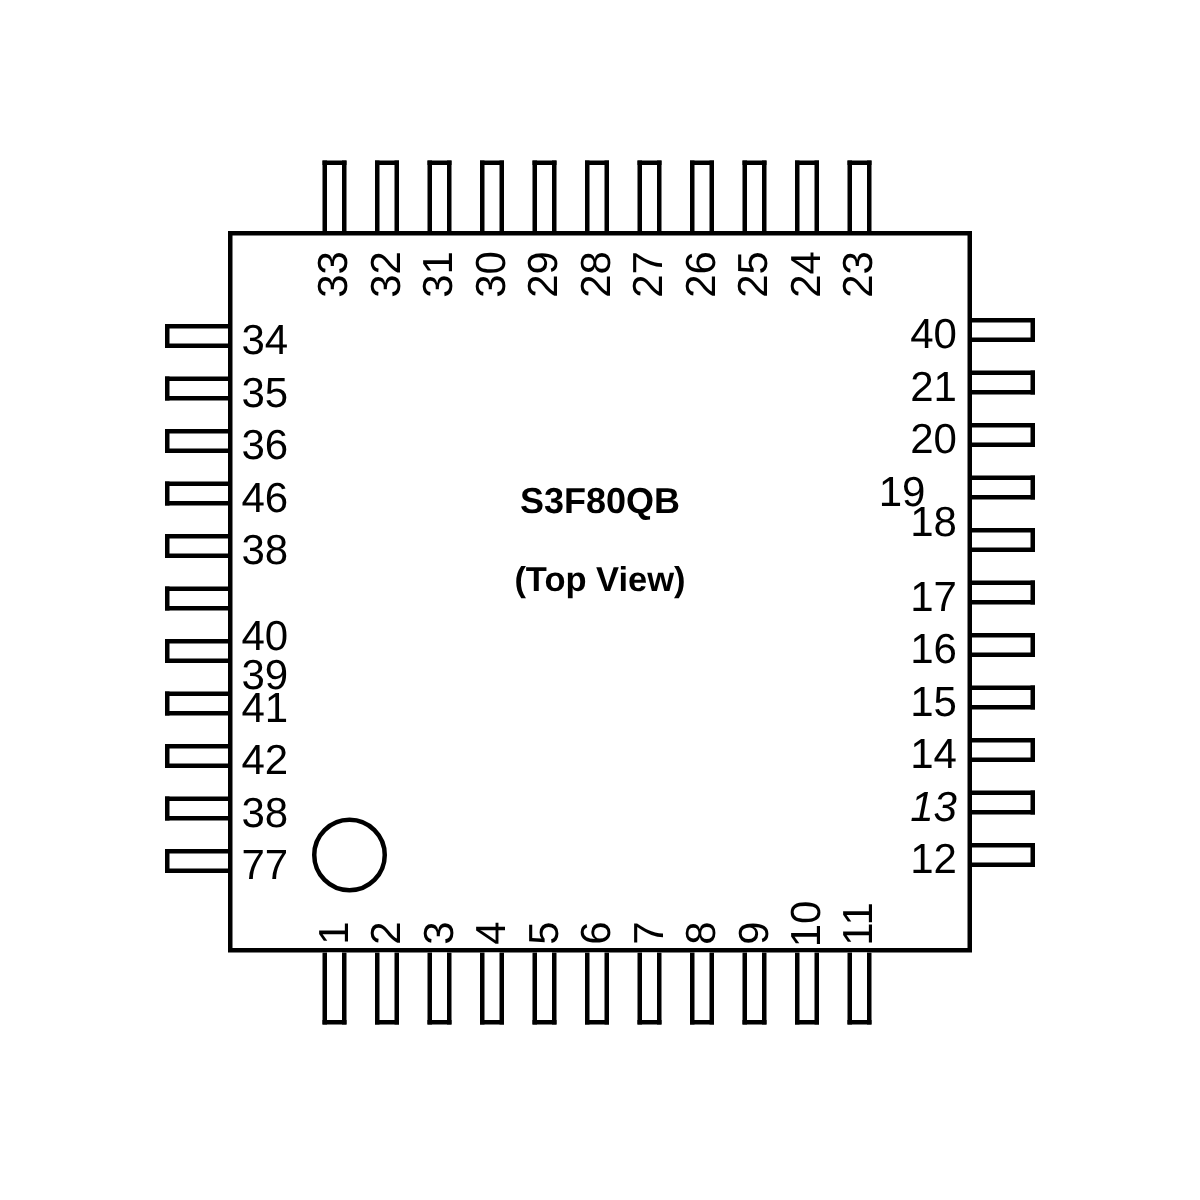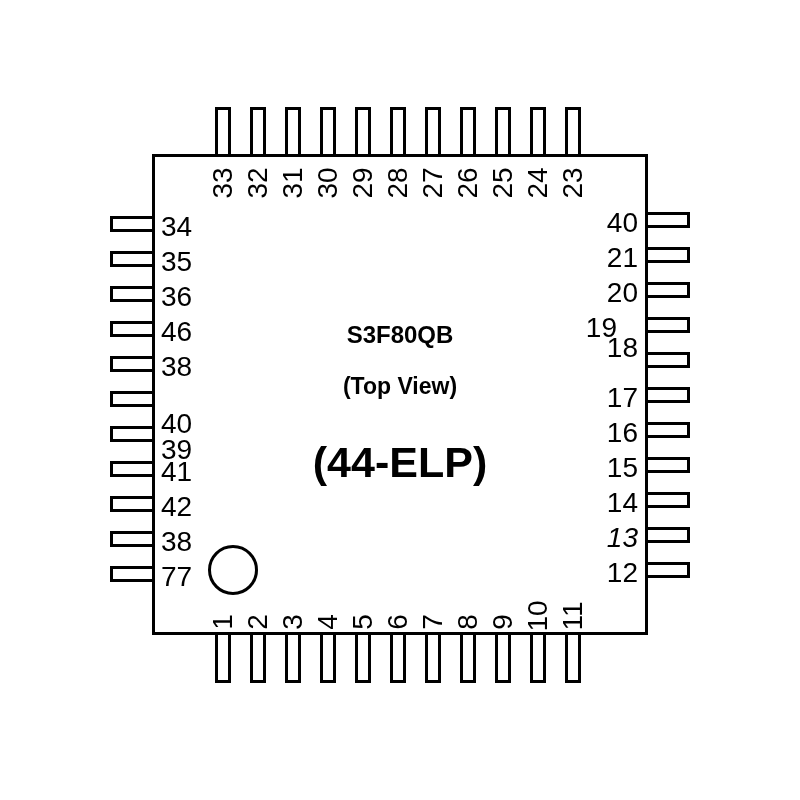--- a/index.html
+++ b/index.html
@@ -104,21 +104,20 @@
   }
 </style>
 </head>
 <body>
 
 <div class="stage">
   <div class="chip-body"></div>
 
   <div class="center-text chip-title">S3F80QB</div>
   <div class="center-text chip-view">(Top View)</div>
-  <div class="center-text chip-package">(44-ELP)</div>
 
   <div class="orientation-circle"></div>
 
   <div id="pin-layer">
       <div class="stub side-top" style="left: 215px; top: 107px; width: 16px; height: 47px;"></div>
       <div class="vwrap" style="left: 198px; top: 158px;">
         <span>33</span>
       </div>
       <div class="stub side-top" style="left: 250px; top: 107px; width: 16px; height: 47px;"></div>
       <div class="vwrap" style="left: 233px; top: 158px;">

